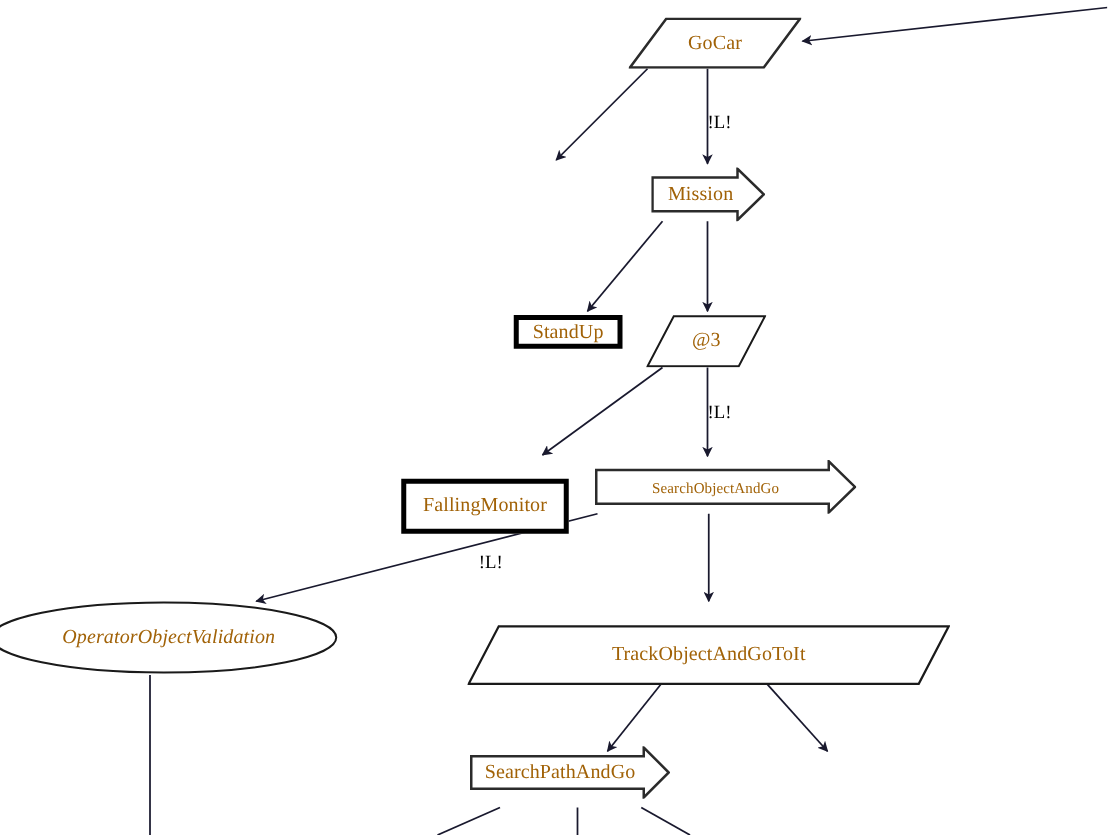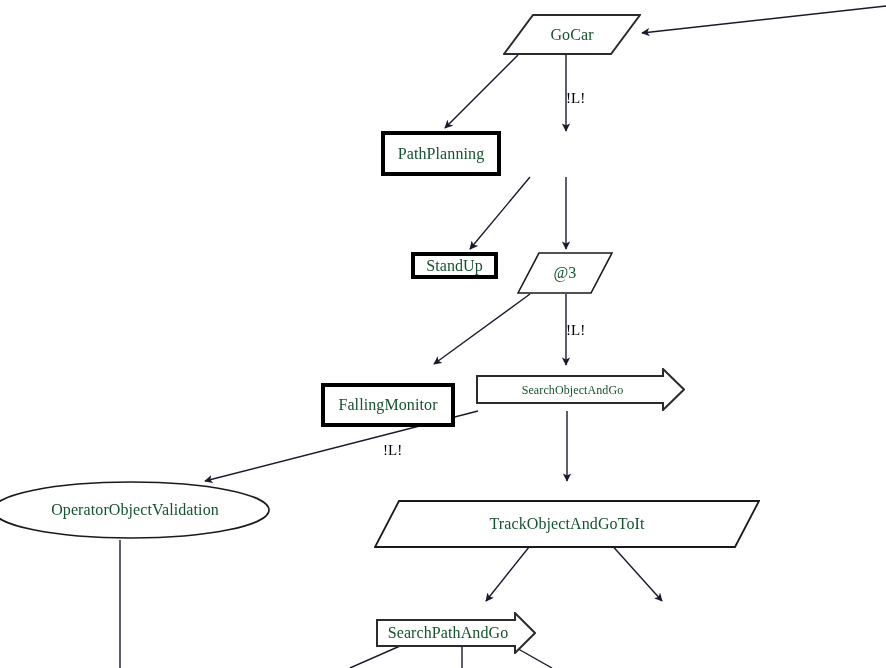--- a/index.html
+++ b/index.html
@@ -31,21 +31,21 @@
     top: 0;
     width: 886px;
     height: 668px;
   }
   .node {
     position: absolute;
     box-sizing: border-box;
     display: flex;
     align-items: center;
     justify-content: center;
-    color: #14532d;
+    color: #a16207;
     white-space: nowrap;
   }
   .node-label {
     position: relative;
     z-index: 3;
     line-height: 1;
     letter-spacing: 0.1px;
   }
   
   .shape-box {
@@ -134,24 +134,27 @@
 
   <div id="node-layer">
 
     <div class="node shape-para" style="left:503px; top:14px; width:138px; height:41px; font-size:16px;">
       <svg class="para-svg" width="138" height="41" viewBox="0 0 138 41" xmlns="http://www.w3.org/2000/svg">
         <polygon points="30,1 137,1 108,40 1,40" fill="#ffffff" stroke="#2b2b2b" stroke-width="2"></polygon>
       </svg>
       <span class="node-label">GoCar</span>
     </div>
 
-    <div class="node shape-box" style="left:381px; top:131px; width:120px; height:45px; font-size:16px;">
-      <span class="node-label">PathPlanning</span>
-    </div>
-
+
+    <div class="node shape-arrow" style="left:521px; top:134px; width:91px; height:43px; font-size:16px;">
+      <svg class="arrow-svg" width="91" height="43" viewBox="0 0 91 43" xmlns="http://www.w3.org/2000/svg">
+        <polygon points="1,8 69,8 69,1 90,21.5 69,42 69,35 1,35" fill="#ffffff" stroke="#2b2b2b" stroke-width="2"></polygon>
+      </svg>
+      <span class="node-label" style="margin-right:12px;">Mission</span>
+    </div>
 
     <div class="node shape-box" style="left:411px; top:252px; width:87px; height:27px; font-size:16px;">
       <span class="node-label">StandUp</span>
     </div>
 
     <div class="node shape-para" style="left:517px; top:252px; width:96px; height:42px; font-size:16px;">
       <svg class="para-svg" width="96" height="42" viewBox="0 0 96 42" xmlns="http://www.w3.org/2000/svg">
         <polygon points="22,1 95,1 74,41 1,41" fill="#ffffff" stroke="#1a1a1a" stroke-width="1.6"></polygon>
       </svg>
       <span class="node-label">@3</span>
@@ -165,31 +168,31 @@
       <svg class="arrow-svg" width="209" height="43" viewBox="0 0 209 43" xmlns="http://www.w3.org/2000/svg">
         <polygon points="1,8 187,8 187,1 208,21.5 187,42 187,35 1,35" fill="#ffffff" stroke="#2b2b2b" stroke-width="2"></polygon>
       </svg>
       <span class="node-label" style="margin-right:16px;">SearchObjectAndGo</span>
     </div>
 
     <div class="node shape-ellipse" style="left:-9px; top:480px; width:280px; height:60px; font-size:16px;">
       <svg class="ellipse-svg" width="280" height="60" viewBox="0 0 280 60" xmlns="http://www.w3.org/2000/svg">
         <ellipse cx="140" cy="30" rx="138" ry="28" fill="#ffffff" stroke="#1a1a1a" stroke-width="1.6"></ellipse>
       </svg>
-      <span class="node-label" style="margin-left:8px;">OperatorObjectValidation</span>
+      <span class="node-label" style="margin-left:8px;font-style:italic;">OperatorObjectValidation</span>
     </div>
 
     <div class="node shape-para" style="left:374px; top:500px; width:386px; height:48px; font-size:16px;">
       <svg class="para-svg" width="386" height="48" viewBox="0 0 386 48" xmlns="http://www.w3.org/2000/svg">
         <polygon points="25,1 385,1 361,47 1,47" fill="#ffffff" stroke="#1a1a1a" stroke-width="1.8"></polygon>
       </svg>
       <span class="node-label">TrackObjectAndGoToIt</span>
     </div>
 
-    <div class="node shape-arrow" style="left:376px; top:612px; width:160px; height:42px; font-size:16px;">
+    <div class="node shape-arrow" style="left:376px; top:597px; width:160px; height:42px; font-size:16px;">
       <svg class="arrow-svg" width="160" height="42" viewBox="0 0 160 42" xmlns="http://www.w3.org/2000/svg">
         <polygon points="1,8 139,8 139,1 159,21 139,41 139,34 1,34" fill="#ffffff" stroke="#2b2b2b" stroke-width="2"></polygon>
       </svg>
       <span class="node-label" style="margin-right:16px;">SearchPathAndGo</span>
     </div>
 
 
     <div class="edge-label" style="left:566px; top:91px;">!L!</div>
     <div class="edge-label" style="left:566px; top:323px;">!L!</div>
     <div class="edge-label" style="left:383px; top:443px;">!L!</div>

